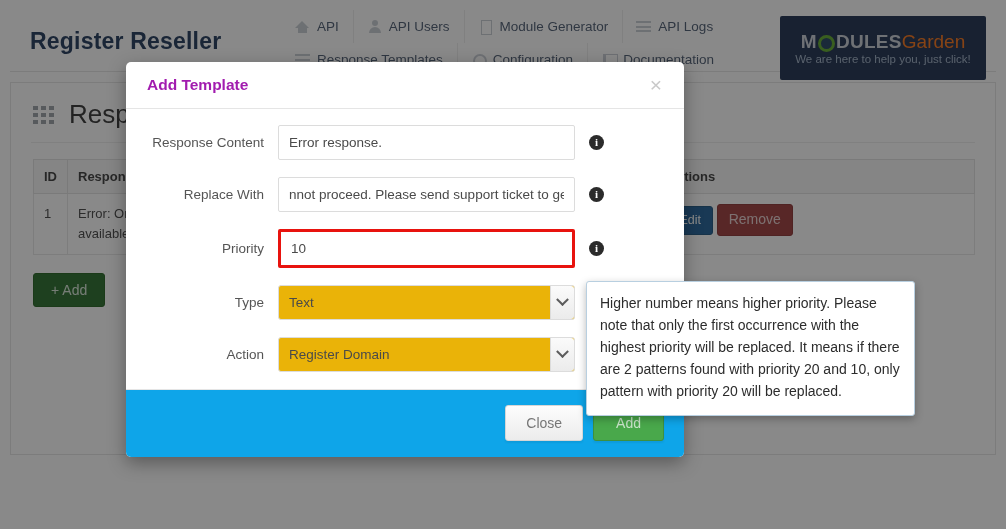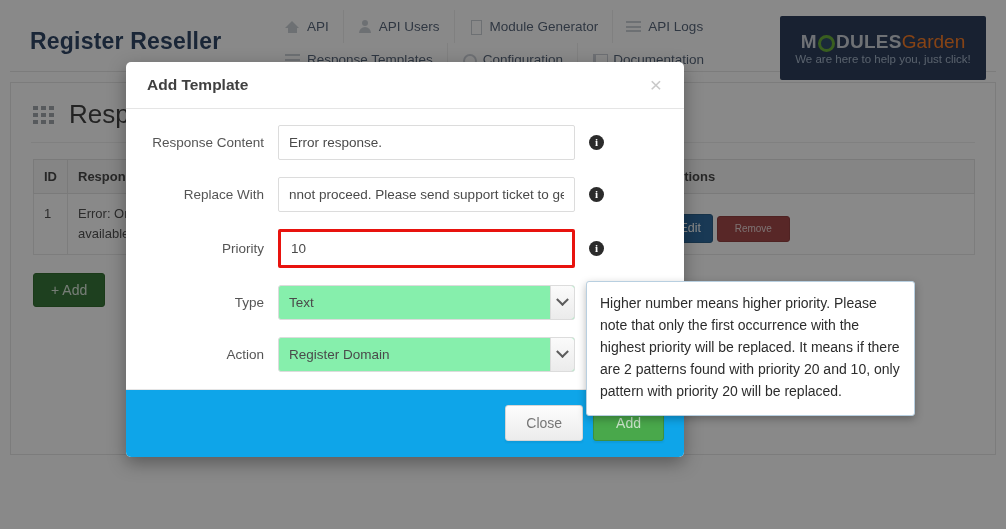--- a/index.html
+++ b/index.html
@@ -18,21 +18,21 @@
 
   .navbar {
     position: absolute; left: 10px; top: 6px; right: 10px; height: 66px;
     background: #ffffff; border-bottom: 1px solid #e4e4e4;
   }
   .brand {
     position: absolute; left: 20px; top: 22px;
     font-size: 23px; font-weight: bold; color: #21395b;
     letter-spacing: .2px; white-space: nowrap;
   }
-  .nav-rows { position: absolute; left: 262px; top: 4px; width: 530px; }
+  .nav-rows { position: absolute; left: 272px; top: 4px; width: 530px; }
   .nav-row { display: flex; height: 33px; }
   .nav-item {
     display: flex; align-items: center; gap: 7px;
     padding: 0 14px 0 13px;
     border-right: 1px solid #ececec;
     color: #4b5a70; font-size: 13.5px; white-space: nowrap;
   }
   .nav-item:last-child { border-right: none; }
   .nav-ico { width: 15px; height: 15px; display: inline-block; position: relative; opacity: .55; }
   .ico-home::before {
@@ -120,22 +120,22 @@
   .col-id { width: 32px; }
   .col-resp { width: 185px; }
   .col-repl { width: 260px; }
   .col-act { width: 78px; }
   .col-pri { width: 56px; }
   .btn-edit {
     display: inline-block; background: #1e5f96; color: #fff; font-size: 12.5px;
     padding: 4px 11px; border-radius: 3px; border: 1px solid #1a527f;
   }
   .btn-remove {
-    display: inline-block; background: #9c3a3a; color: #e6cfcf; font-size: 10px;
-    padding: 4px 17px; border-radius: 3px; border: 1px solid #8a3232; margin-top: 12px;
+    display: inline-block; background: #9c3a3a; color: #e6cfcf; font-size: 14px;
+    padding: 4px 11px; border-radius: 3px; border: 1px solid #8a3232; margin-top: 0;
   }
   .btn-add-green {
     margin: 18px 0 0 22px; display: inline-flex; align-items: center; gap: 7px;
     background: #286c2a; color: #d9e7d9; font-size: 14px; border: 1px solid #23601f;
     padding: 8px 17px; border-radius: 3px;
   }
 
   
   .backdrop {
     position: absolute; inset: 0; background: rgba(20,20,20,0.5);
@@ -145,21 +145,21 @@
   .modal {
     position: absolute; left: 126px; top: 62px; width: 558px; height: 395px;
     background: #ffffff; border-radius: 5px;
     box-shadow: 0 6px 18px rgba(0,0,0,0.35);
     display: flex; flex-direction: column;
   }
   .modal-head {
     height: 48px; border-bottom: 1px solid #e5e5e5;
     display: flex; align-items: center; padding: 0 18px 0 21px;
   }
-  .modal-title { font-size: 15.5px; font-weight: bold; color: #404040; flex: 1; }
+  .modal-title { font-size: 15.5px; font-weight: bold; color: #a21caf; flex: 1; }
   .modal-x {
     font-size: 21px; color: #c9c9c9; line-height: 1; padding: 2px 4px; cursor: pointer;
   }
   .modal-body { flex: 1; padding: 16px 0 0 0; }
 
   .frow { display: flex; align-items: center; margin-bottom: 17px; padding-right: 16px; }
   .flabel {
     width: 152px; text-align: right; padding-right: 14px;
     font-size: 13.5px; color: #555; flex: none;
   }
@@ -168,21 +168,21 @@
     width: 100%; height: 35px; border: 1px solid #dcdcdc; border-radius: 2px;
     padding: 0 10px; font-size: 13.5px; color: #4a4a4a; background: #fff;
     font-family: "Liberation Sans", sans-serif;
   }
   .finput.highlight {
     border: 3px solid #e8130e; height: 39px; border-radius: 2px;
   }
   .fselect {
     width: 100%; height: 35px; border: 1px solid #dcdcdc; border-radius: 3px;
     padding: 0 10px; font-size: 13.5px; color: #4a4a4a;
-    background: #86efac; appearance: none;
+    background: #eab308; appearance: none;
     font-family: "Liberation Sans", sans-serif;
   }
   .sel-arrow {
     position: absolute; right: 1px; top: 1px; width: 24px; height: 33px;
     background: linear-gradient(#fbfbfb,#ebebeb); border-left: 1px solid #dcdcdc;
     border-radius: 0 3px 3px 0; pointer-events: none;
     display: flex; align-items: center; justify-content: center;
   }
   .sel-arrow::before {
     content: ""; width: 7px; height: 7px; border-right: 2px solid #5c5c5c;

